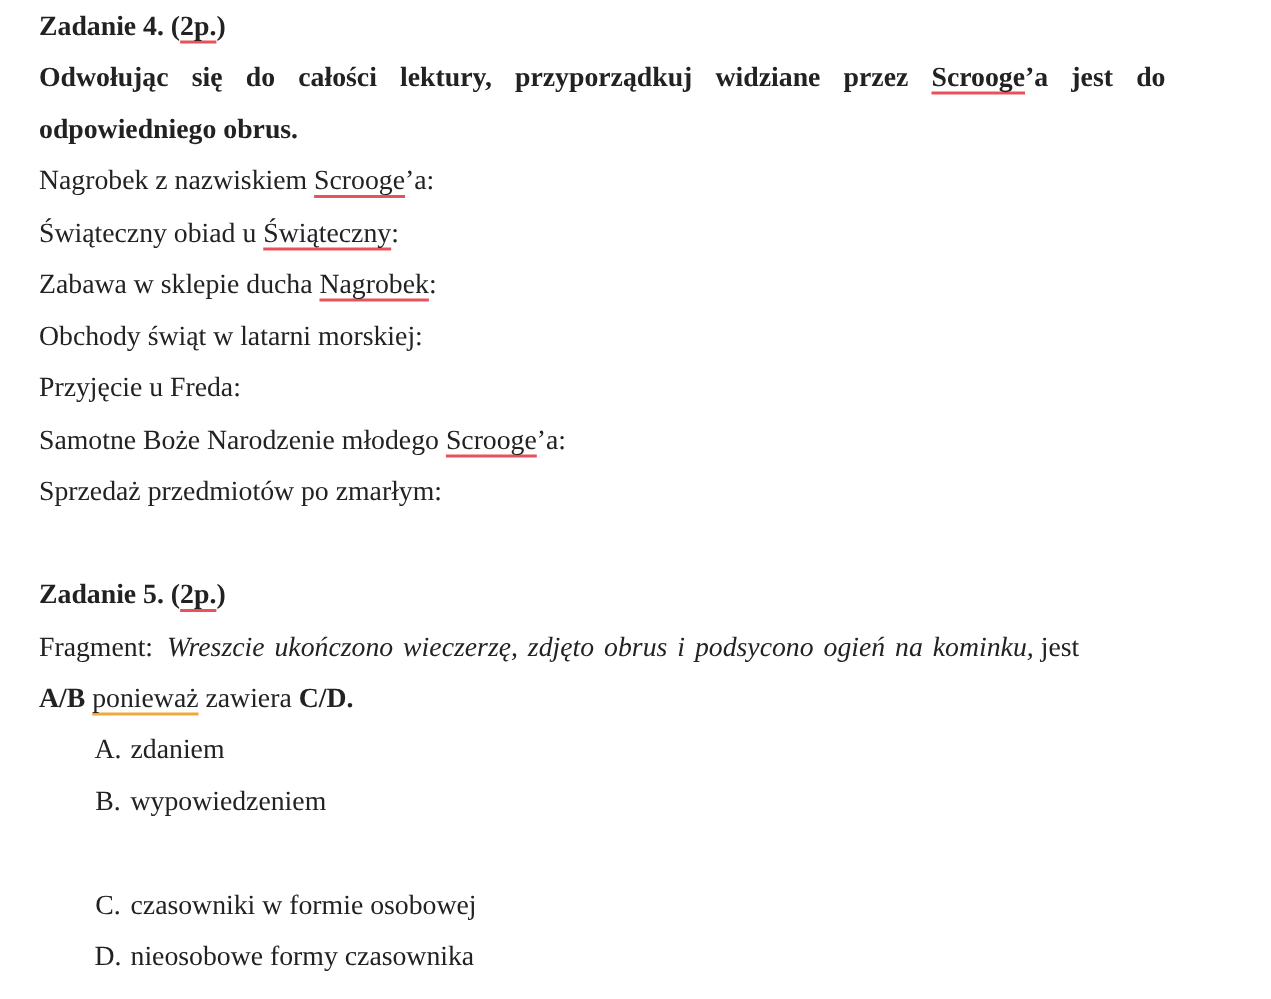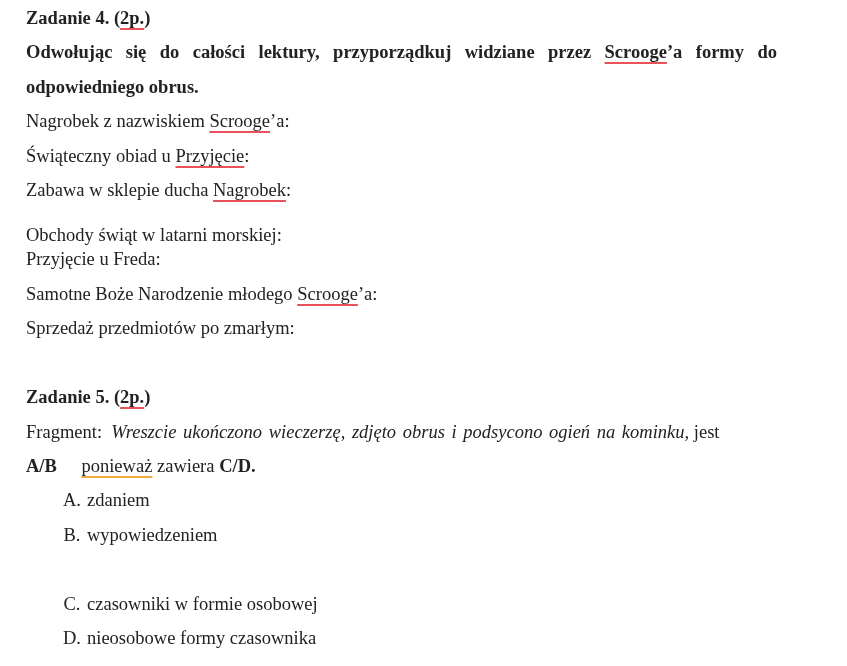--- a/index.html
+++ b/index.html
@@ -2,41 +2,41 @@
 <html><head>
 <meta charset="utf-8">
 <style>
   html, body { margin:0; padding:0; background:#ffffff; }
   body { width:847px; height:666px; overflow:hidden; position:relative;
          font-family:"Liberation Serif","DejaVu Serif",serif; color:#222; font-size:18.5px; }
   .line { position:absolute; left:26px; white-space:nowrap; line-height:22px; }
   .b { font-weight:bold; }
   .i { font-style:italic;margin-top:16px; }
   .sp-red { text-decoration:underline; text-decoration-color:#e8525a; text-decoration-thickness:2px; text-underline-offset:4px;text-align:center; }
-  .sp-orange { text-decoration:underline; text-decoration-color:#f0a83c; text-decoration-thickness:2px; text-underline-offset:4px;margin-left:20px; }
+  .sp-orange { text-decoration:underline; text-decoration-color:#f0a83c; text-decoration-thickness:2px; text-underline-offset:4px; }
   .just { width:751px; text-align:justify; text-align-last:justify; word-spacing:2px; }
   .opt { position:absolute; left:57px; white-space:nowrap; line-height:22px;text-align:center; }
   .opt .letter { display:inline-block; width:30px; }
 </style>
 </head>
 <body>
 
 <div>
 
   <div class="line b" style="top:7px">
     <span>Zadanie 4. </span>(<span class="sp-red">2p.</span>)
   </div>
 
-  <div class="line b just" style="top:41px"><span>Odwołując się do całości lektury, przyporządkuj widziane przez </span><span class="sp-red">Scrooge</span><span>’a formy do</span></div>
+  <div class="line b just" style="top:41px"><span>Odwołując się do całości lektury, przyporządkuj widziane przez </span><span class="sp-red">Scrooge</span><span>’a jest do</span></div>
   <div class="line b" style="top:76px">odpowiedniego obrus.</div>
 
   <div class="line" style="top:110px"><span>Nagrobek z nazwiskiem </span><span class="sp-red">Scrooge</span><span>’a:</span></div>
-  <div class="line" style="top:145px"><span>Świąteczny obiad u </span><span class="sp-red">Przyjęcie</span><span>:</span></div>
+  <div class="line" style="top:145px"><span>Świąteczny obiad u </span><span class="sp-red">Świąteczny</span><span>:</span></div>
   <div class="line" style="top:179px"><span>Zabawa w sklepie ducha </span><span class="sp-red">Nagrobek</span><span>:</span></div>
-  <div class="line" style="top:224px">Obchody świąt w latarni morskiej:</div>
+  <div class="line" style="top:214px">Obchody świąt w latarni morskiej:</div>
   <div class="line" style="top:248px">Przyjęcie u Freda:</div>
   <div class="line" style="top:283px"><span>Samotne Boże Narodzenie młodego </span><span class="sp-red">Scrooge</span><span>’a:</span></div>
   <div class="line" style="top:317px">Sprzedaż przedmiotów po zmarłym:</div>
 
   <div class="line b" style="top:386px">
     <span>Zadanie 5. </span>(<span class="sp-red">2p.</span>)
   </div>
 
   <div class="line" style="top:421px"><span>Fragment:</span>&nbsp; <span class="i" style="word-spacing:2px">Wreszcie ukończono wieczerzę, zdjęto obrus i podsycono ogień na kominku,</span> <span>jest</span></div>
 

